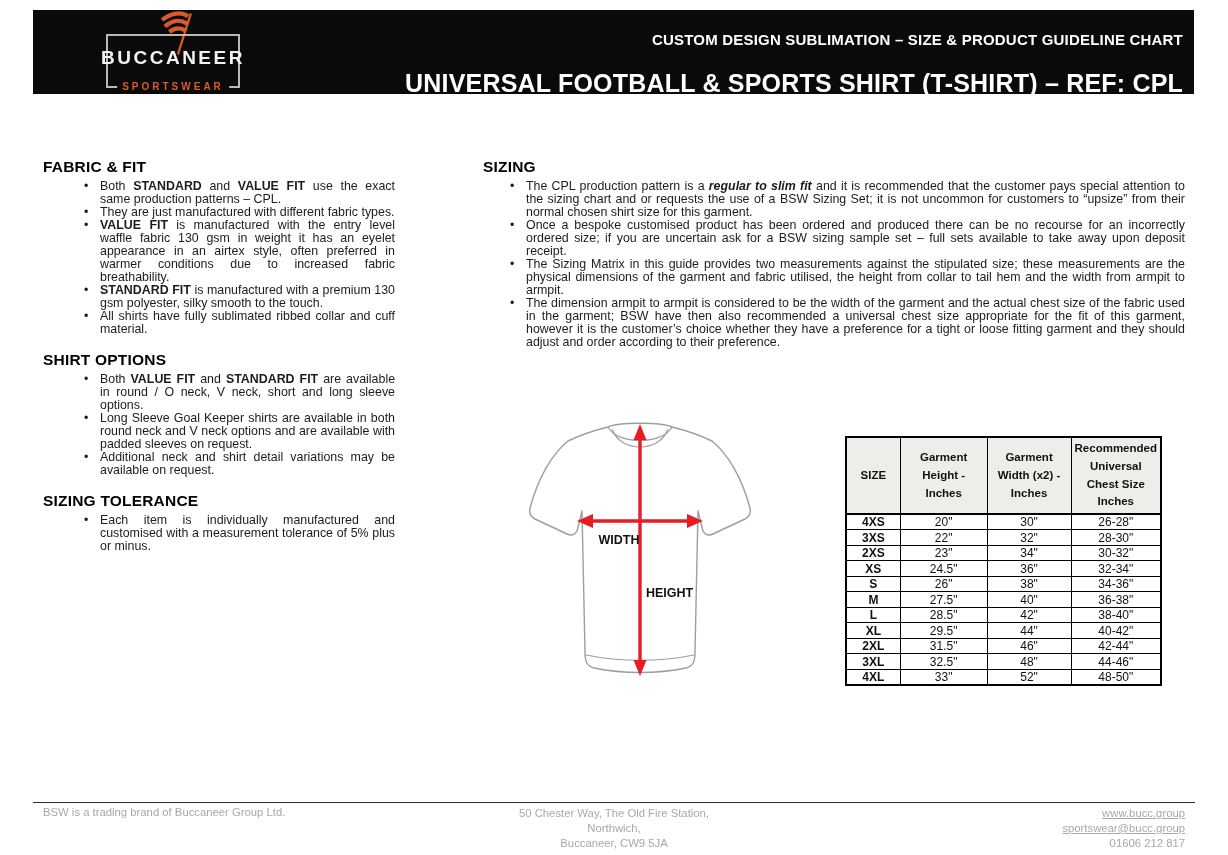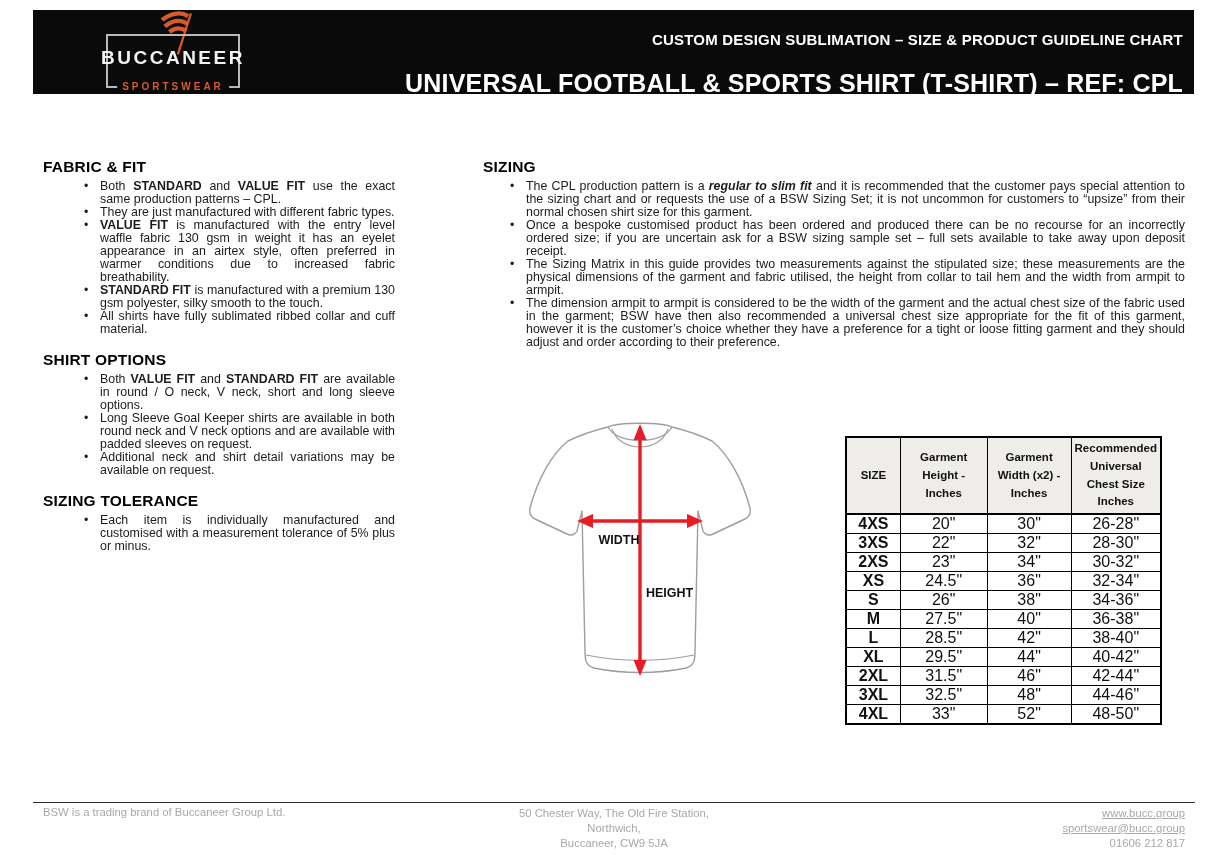--- a/index.html
+++ b/index.html
@@ -67,21 +67,21 @@
   .ah{fill:var(--arrow-red);}
   .diag-label{font-family:"Liberation Sans",sans-serif;font-size:12.5px;font-weight:bold;fill:#111;}
 
   .table-wrap{position:absolute;left:362px;top:278px;}
   table.sizes{border-collapse:collapse;width:317px;border:2px solid #000;}
   table.sizes th,table.sizes td{border:1px solid #000;text-align:center;vertical-align:middle;}
   table.sizes thead th{
     background:var(--table-shade);font-weight:bold;font-size:11.5px;line-height:1.55;
     height:70px;padding:2px 3px;border-bottom:2px solid #000;color:#111;
   }
-  table.sizes tbody td{height:15.5px;padding:0 2px;font-size:16px;color:#111;}
+  table.sizes tbody td{height:15.5px;padding:0 2px;font-size:12px;color:#111;}
   table.sizes tbody td:first-child{font-weight:bold;}
   .cw0{width:55px;}.cw1{width:88px;margin-left:38px;}.cw2{width:85px;}.cw3{width:89px;}
 
   
   .footer-rule{position:absolute;left:33px;top:802px;width:1162px;border-top:1px solid #2f2f2f;}
   .footer{position:absolute;left:0;top:805px;width:1228px;font-size:11.3px;color:var(--footer-gray);}
   .f-left{position:absolute;left:43px;top:1px;}
   .f-center{position:absolute;left:414px;top:1px;width:400px;text-align:center;line-height:14.8px;}
   .f-right{position:absolute;right:43px;top:1px;text-align:right;line-height:14.8px;display:flex;flex-direction:column;align-items:flex-end;}
   .f-right a{color:var(--footer-gray);text-decoration:underline;cursor:pointer;}

